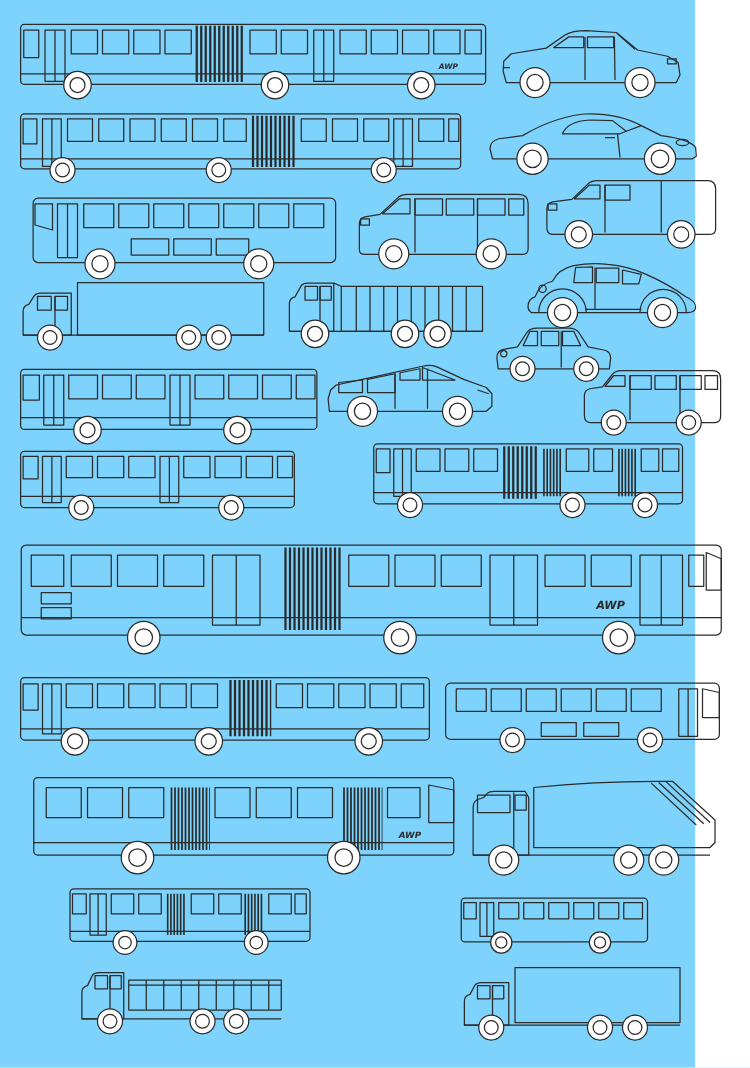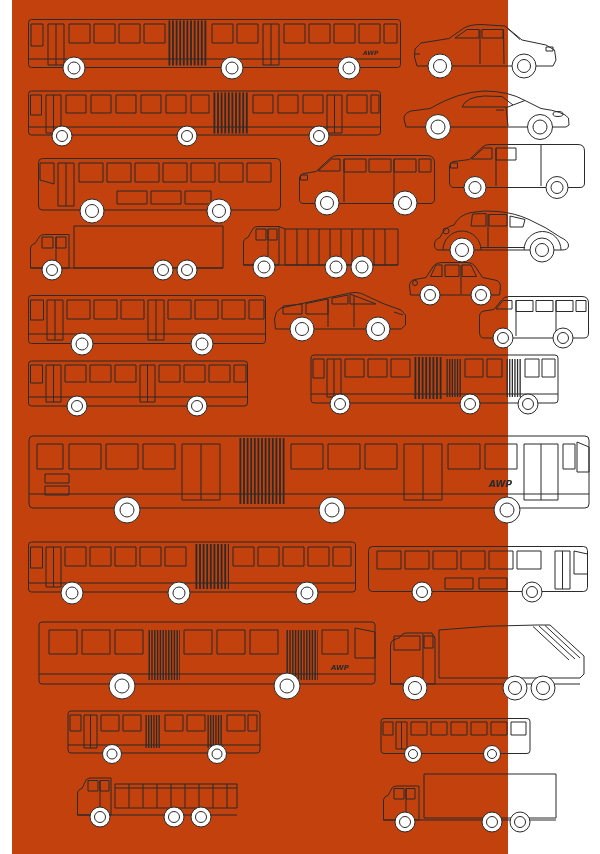--- a/index.html
+++ b/index.html
@@ -1,18 +1,18 @@
 <!DOCTYPE html>
 <html><head>
 <meta charset="utf-8">
 <style>
   html,body{margin:0;padding:0;background:#ffffff;}
   body{width:600px;height:854px;position:relative;overflow:hidden;
        font-family:"DejaVu Sans",sans-serif;}
-  .sheet{position:absolute;left:12px;top:0;width:496px;height:854px;background:#c2410c;}
+  .sheet{position:absolute;left:0;top:0;width:556px;height:854px;background:#7dd3fc;}
   figure.v{position:absolute;margin:0;padding:0;}
   figure.v svg{width:100%;height:100%;display:block;stroke:#2b2b2b;fill:none;
                stroke-width:1;stroke-linejoin:round;stroke-linecap:butt;}
   .wf{fill:#ffffff;}
   .logo{fill:#2b2b2b;stroke:none;font:italic bold 7px "DejaVu Sans",sans-serif;}
   .logo.big{font-size:9px;}
   .logo.sm{font-size:6px;}
 </style>
 </head>
 <body>

